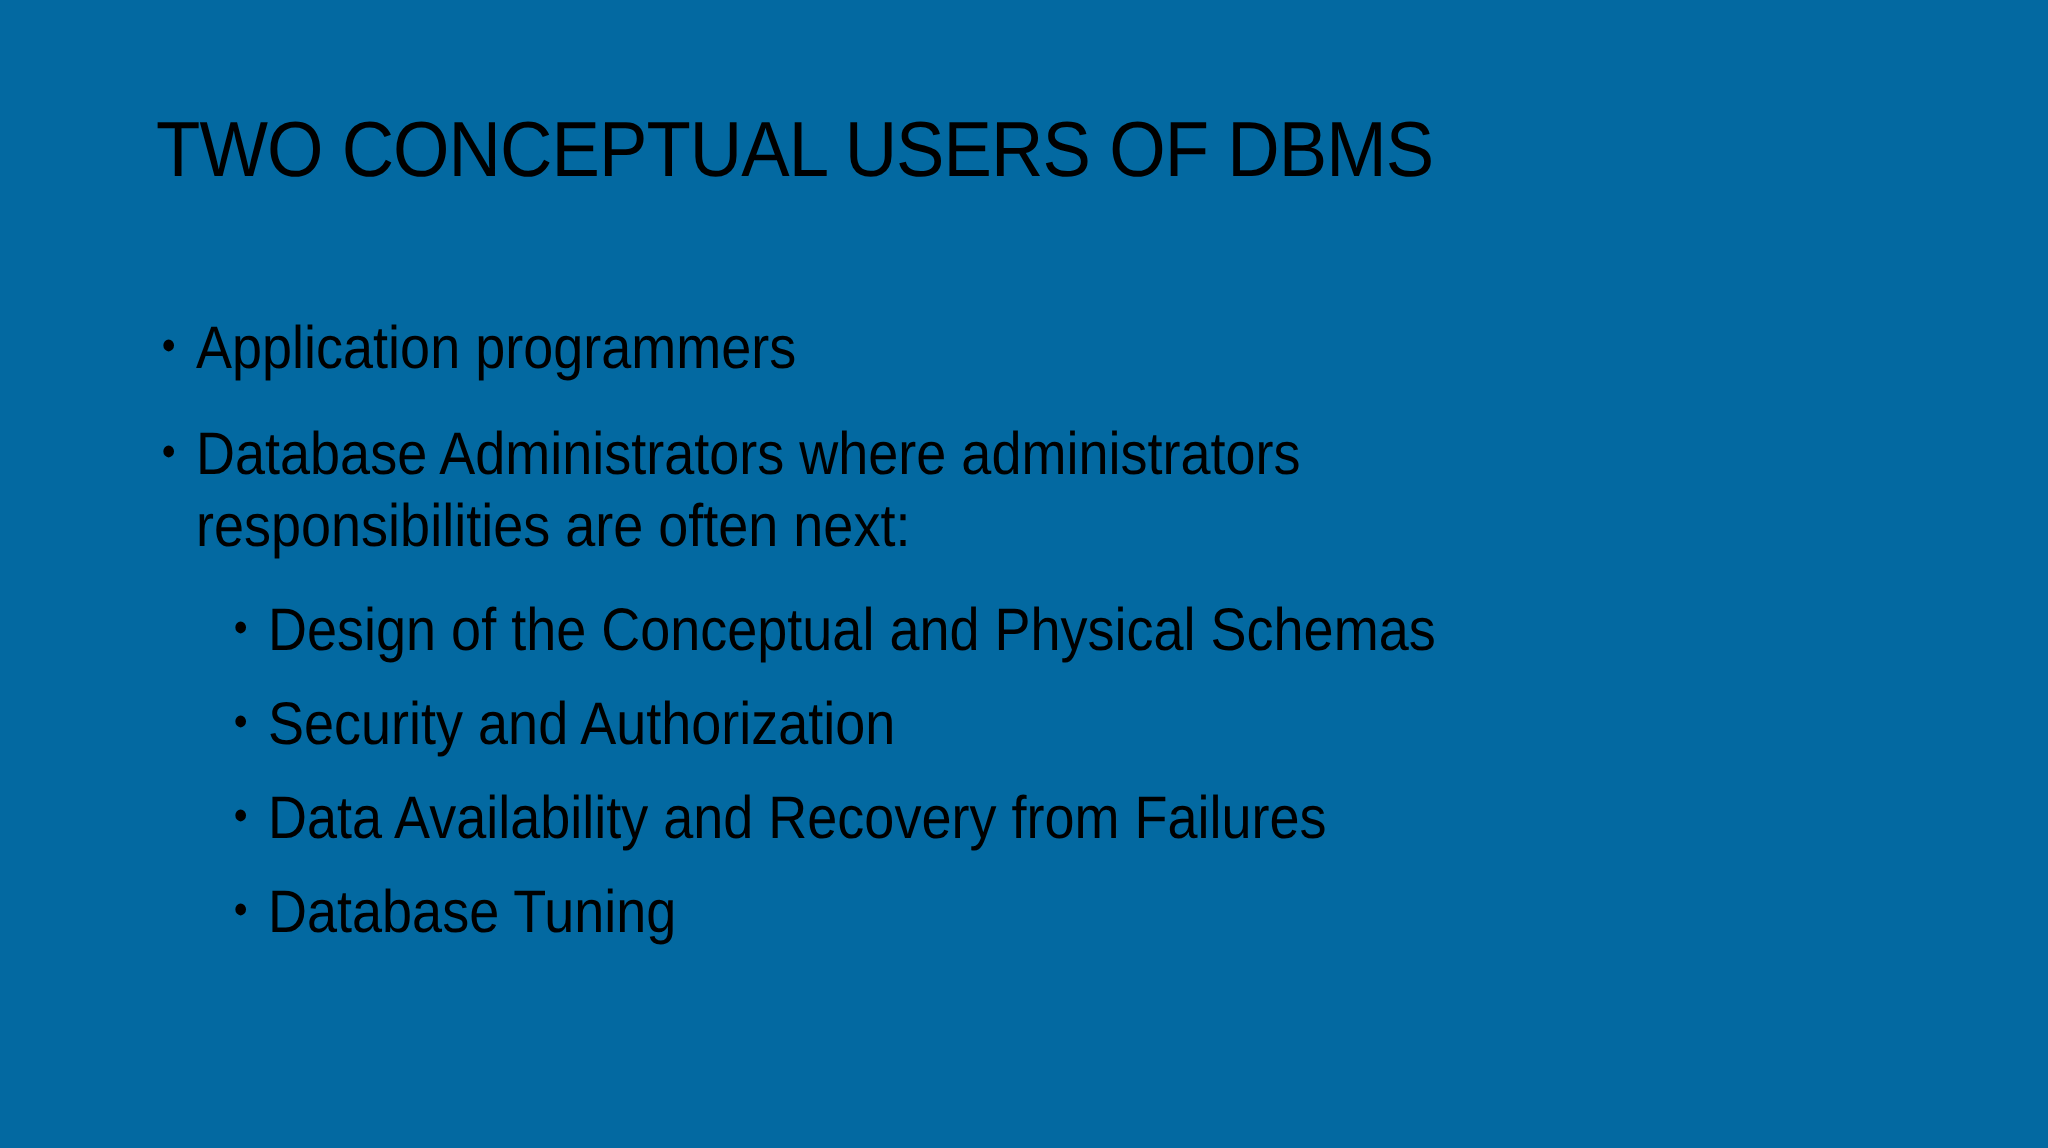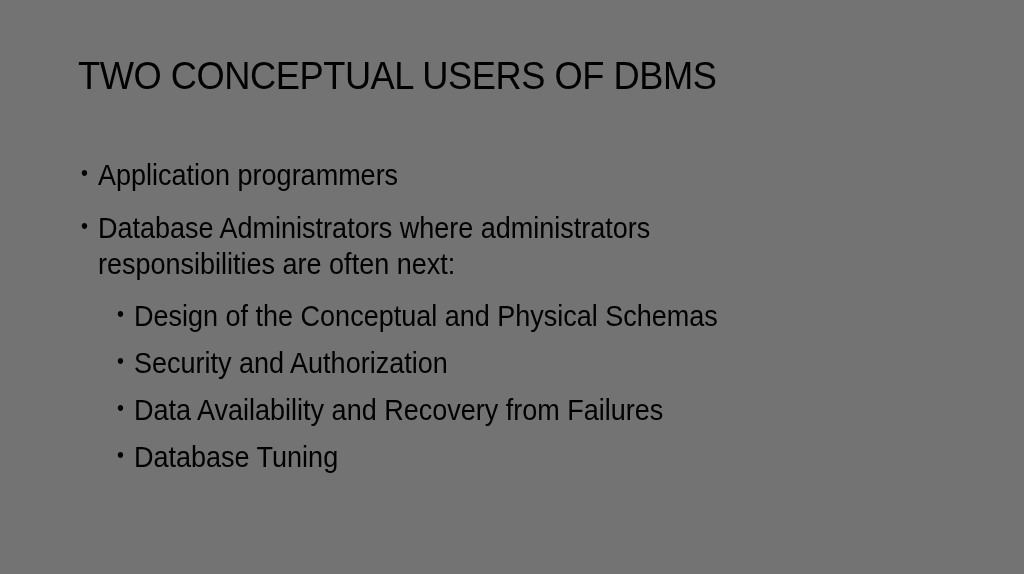--- a/index.html
+++ b/index.html
@@ -13,21 +13,21 @@
       position: relative;
       overflow: hidden;
       font-family: "Liberation Sans", "DejaVu Sans", sans-serif;
       color: #000000;
     }
     .slide {
       position: absolute;
       left: 0; top: 0;
       width: 1024px;
       height: 574px;
-      background: #737373;
+      background: #0369a1;
       text-decoration: underline;
     }
     .title {
       position: absolute;
       left: 78px;
       top: 56px;
       font-size: 39px;
       font-weight: normal;
       letter-spacing: -0.5px;
       line-height: 1;

